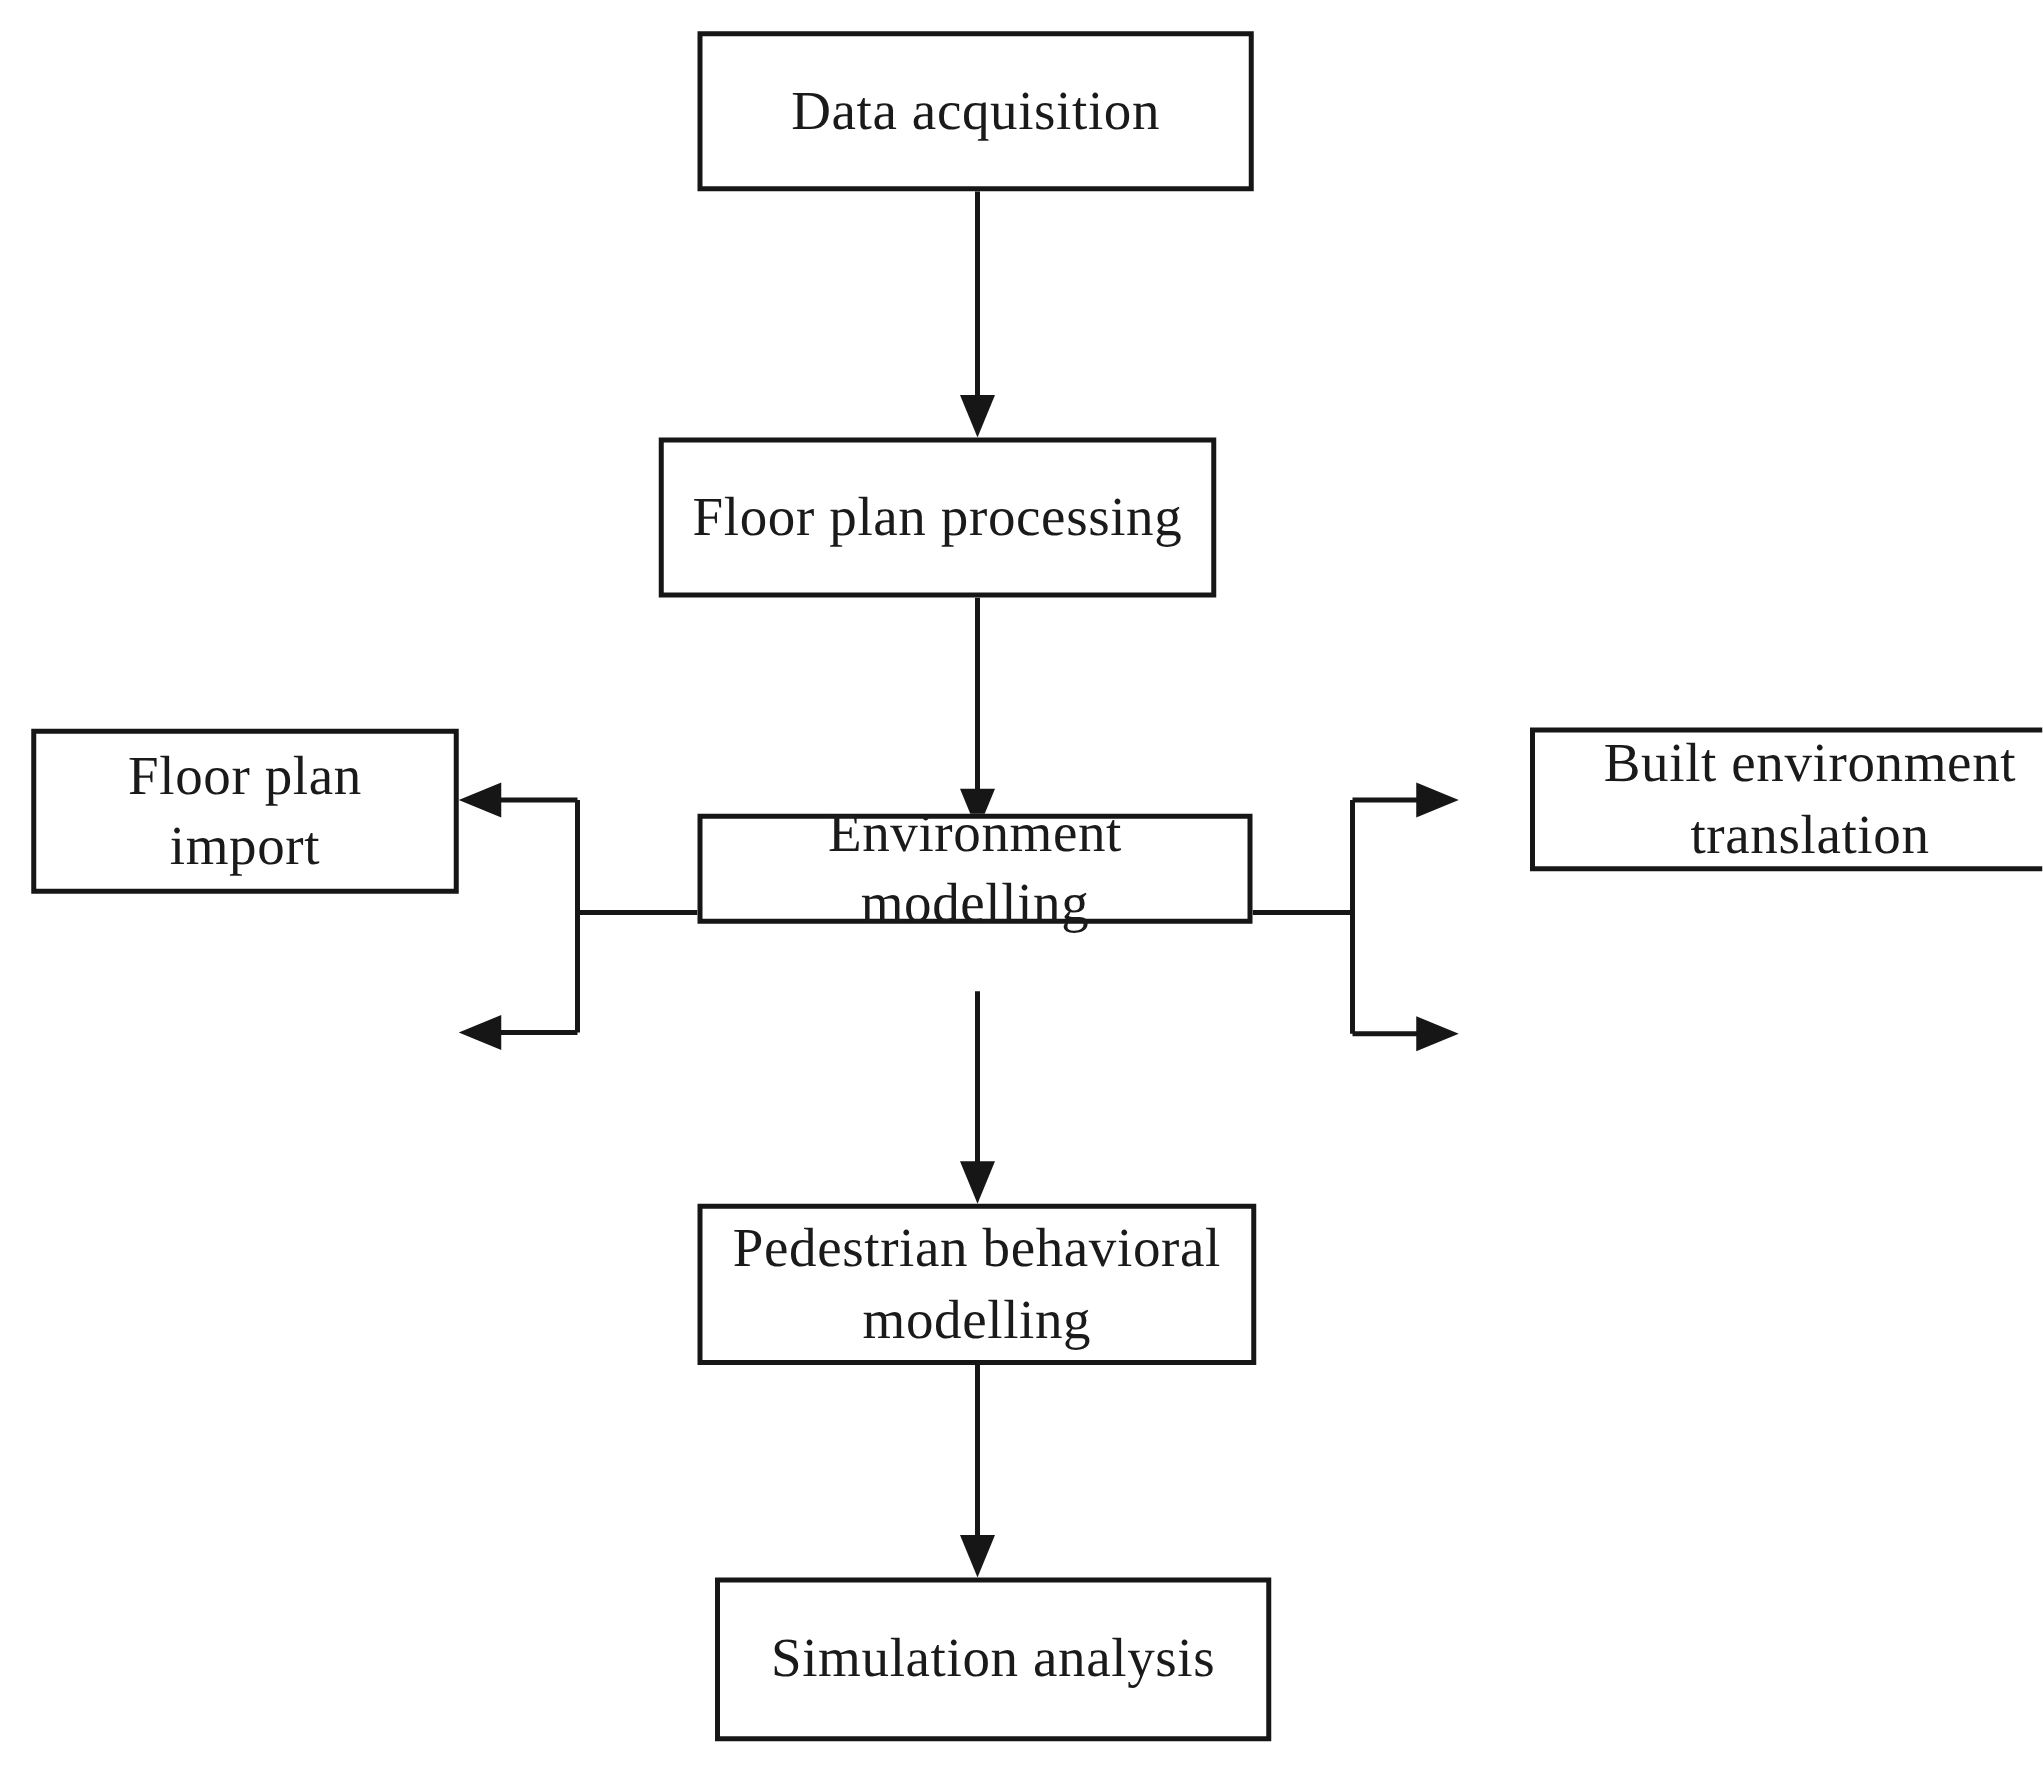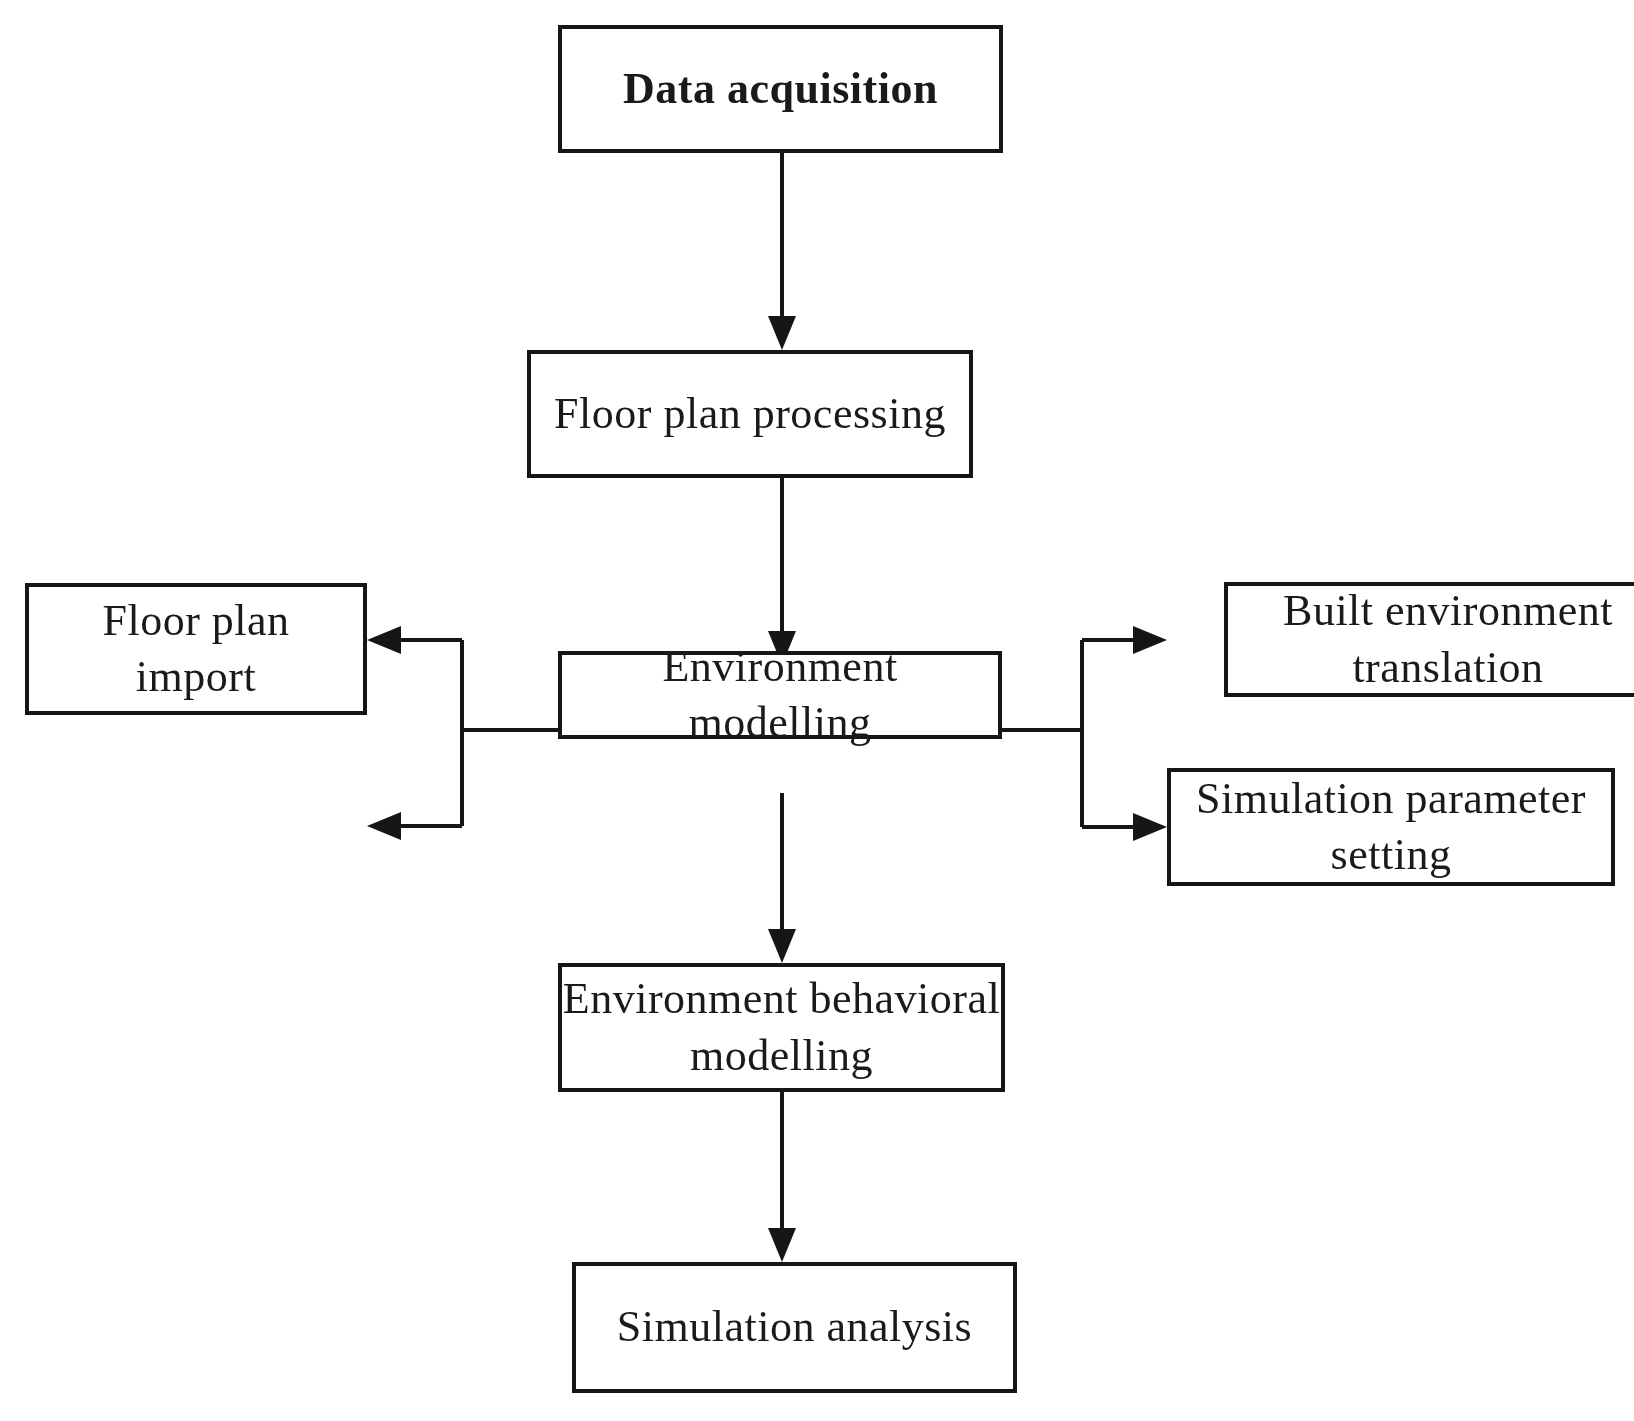--- a/index.html
+++ b/index.html
@@ -35,21 +35,21 @@
     display: block;
     width: 100%;
     text-align: center;
     white-space: pre-line;
     font-size: 44px;
     line-height: 1.28;
     color: #1a1a1a;
     letter-spacing: 0.5px;
   }
   
-  #node-data-acquisition              { left: 558px;  top: 25px;   width: 445px; height: 128px; font-weight: bold; }
+  #node-data-acquisition              { left: 558px;  top: 25px;   width: 445px; height: 128px; }
   #node-floor-plan-processing         { left: 527px;  top: 350px;  width: 446px; height: 128px; justify-content: flex-end; }
   #node-environment-modelling         { left: 558px;  top: 651px;  width: 444px; height: 88px; }
   #node-pedestrian-behavioral-modelling { left: 558px; top: 963px; width: 447px; height: 129px; }
   #node-simulation-analysis           { left: 558px;  top: 1262px; width: 445px; height: 131px; margin-left: 14px; }
   
   #node-floor-plan-import             { left: 25px;   top: 583px;  width: 342px; height: 132px; }
   #node-set-the-ratio                 { left: 25px;   top: 769px;  width: 342px; height: 114px; }
   
   #node-built-environment-translation { left: 1224px; top: 582px;  width: 448px; height: 115px; }
   #node-simulation-parameter-setting  { left: 1167px; top: 768px;  width: 448px; height: 118px; }
@@ -109,27 +109,23 @@
     <span class="label">Floor plan
 import</span>
   </div>
 
 
   <div class="node" id="node-built-environment-translation">
     <span class="label">Built environment
 translation</span>
   </div>
 
-  <div class="node" id="node-simulation-parameter-setting">
-    <span class="label">Simulation parameter
-setting</span>
-  </div>
 
   <div class="node" id="node-pedestrian-behavioral-modelling">
-    <span class="label">Environment behavioral
+    <span class="label">Pedestrian behavioral
 modelling</span>
   </div>
 
   <div class="node" id="node-simulation-analysis">
     <span class="label">Simulation analysis</span>
   </div>
 
 </div>
 
 </body></html>

